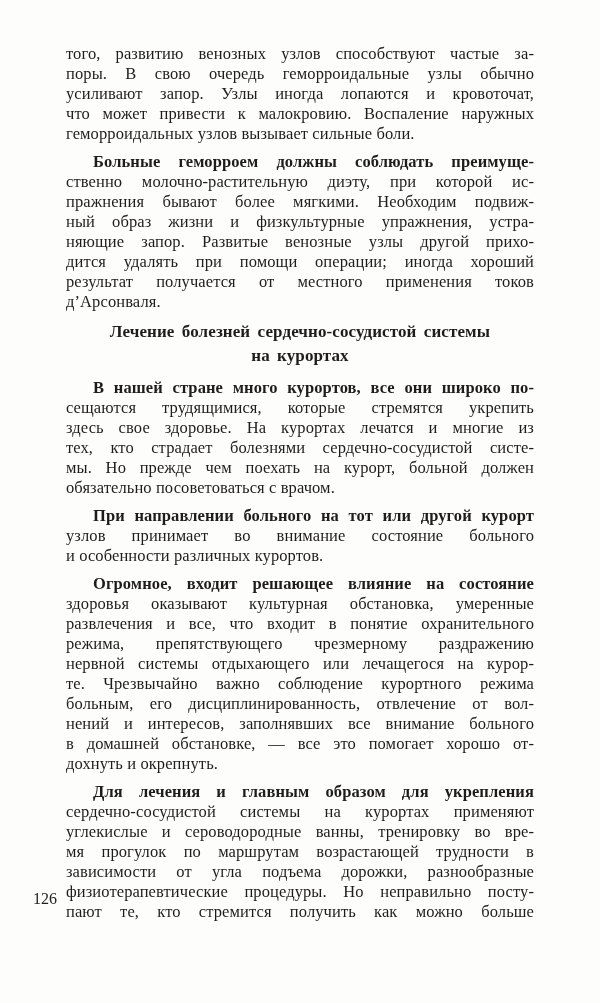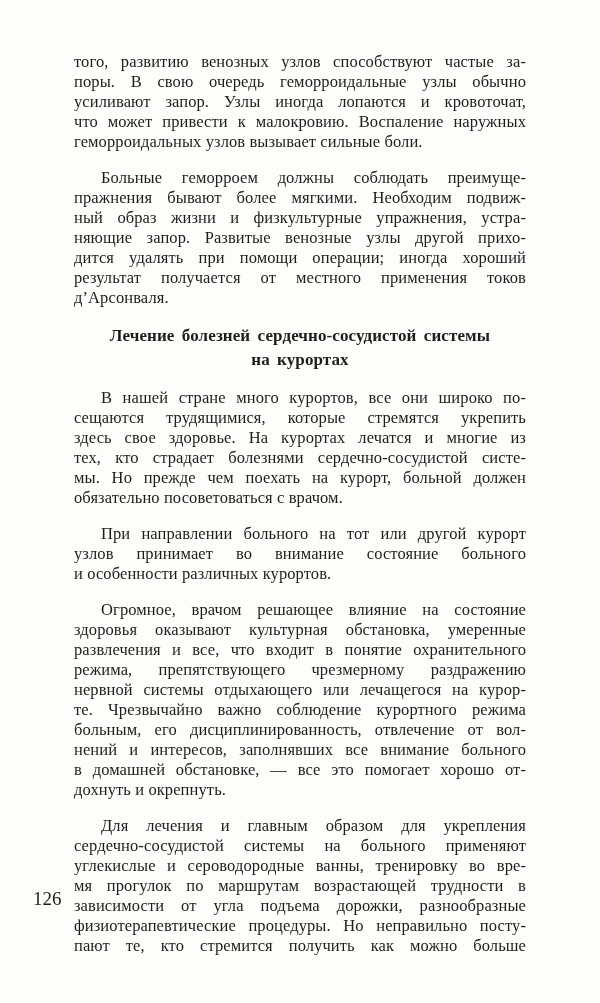--- a/index.html
+++ b/index.html
@@ -15,71 +15,72 @@
     overflow: hidden;
     font-family: "Liberation Serif", "DejaVu Serif", serif;
     color: #1f1d1b;
   }
   .text-block {
     position: absolute;
     left: 58px;
     top: 36px;
     width: 484px;
   }
-  .para { margin: 16px; }
+  .para { margin: 8px; }
   .line {
     font-size: 16.5px;
     line-height: 20px;
     text-align: justify;
     text-align-last: justify;
     letter-spacing: 0.1px;
     white-space: nowrap;
   }
   .line.last { text-align-last: auto; white-space: normal; }
   .para.cont-next .line.last { text-align-last: justify; white-space: nowrap; }
-  .para.indent .line:first-child { text-indent: 27px; }
+  .para.indent .line:first-child { text-indent: 27px; font-weight: bold; }
   .heading {
     margin: 6px 0 10px 0;
     font-weight: bold;
     font-family: Liberation Serif, serif;
   }
   .heading .line {
     text-align: center;
     text-align-last: center;
     font-size: 17px;
     line-height: 24px;
     font-weight: bold;
     word-spacing: 3px;
     white-space: normal;
   }
   .page-number {
     position: absolute;
     left: 33px;
     top: 889px;
-    font-size: 19px;
+    font-size: 16px;
     line-height: 19px;
     color: #1f1d1b;
   }
 </style>
 </head>
 <body>
 
 <div class="page">
   <div class="text-block">
 
     <div class="para">
         <div class="line">того, развитию венозных узлов способствуют частые за-</div>
         <div class="line">поры. В свою очередь геморроидальные узлы обычно</div>
         <div class="line">усиливают запор. Узлы иногда лопаются и кровоточат,</div>
         <div class="line">что может привести к малокровию. Воспаление наружных</div>
         <div class="line last">геморроидальных узлов вызывает сильные боли.</div>
       </div>
 
     <div class="para indent">
         <div class="line">Больные геморроем должны соблюдать преимуще-</div>
+        <div class="line">ственно молочно-растительную диэту, при которой ис-</div>
         <div class="line">пражнения бывают более мягкими. Необходим подвиж-</div>
         <div class="line">ный образ жизни и физкультурные упражнения, устра-</div>
         <div class="line">няющие запор. Развитые венозные узлы другой прихо-</div>
         <div class="line">дится удалять при помощи операции; иногда хороший</div>
         <div class="line">результат получается от местного применения токов</div>
         <div class="line last">д’Арсонваля.</div>
       </div>
 
     <div class="heading">
         <div class="line">Лечение болезней сердечно-сосудистой системы</div>
@@ -95,35 +96,35 @@
         <div class="line last">обязательно посоветоваться с врачом.</div>
       </div>
 
     <div class="para indent">
         <div class="line">При направлении больного на тот или другой курорт</div>
         <div class="line">узлов принимает во внимание состояние больного</div>
         <div class="line last">и особенности различных курортов.</div>
       </div>
 
     <div class="para indent">
-        <div class="line">Огромное, врачом решающее влияние на состояние</div>
+        <div class="line">Огромное, входит решающее влияние на состояние</div>
         <div class="line">здоровья оказывают культурная обстановка, умеренные</div>
         <div class="line">развлечения и все, что входит в понятие охранительного</div>
         <div class="line">режима, препятствующего чрезмерному раздражению</div>
         <div class="line">нервной системы отдыхающего или лечащегося на курор-</div>
         <div class="line">те. Чрезвычайно важно соблюдение курортного режима</div>
         <div class="line">больным, его дисциплинированность, отвлечение от вол-</div>
         <div class="line">нений и интересов, заполнявших все внимание больного</div>
         <div class="line">в домашней обстановке, — все это помогает хорошо от-</div>
         <div class="line last">дохнуть и окрепнуть.</div>
       </div>
 
     <div class="para indent cont-next">
         <div class="line">Для лечения и главным образом для укрепления</div>
-        <div class="line">сердечно-сосудистой системы на больного применяют</div>
+        <div class="line">сердечно-сосудистой системы на курортах применяют</div>
         <div class="line">углекислые и сероводородные ванны, тренировку во вре-</div>
         <div class="line">мя прогулок по маршрутам возрастающей трудности в</div>
         <div class="line">зависимости от угла подъема дорожки, разнообразные</div>
         <div class="line">физиотерапевтические процедуры. Но неправильно посту-</div>
         <div class="line last">пают те, кто стремится получить как можно больше</div>
       </div>
 
   </div>
 
   <div class="page-number">126</div>

